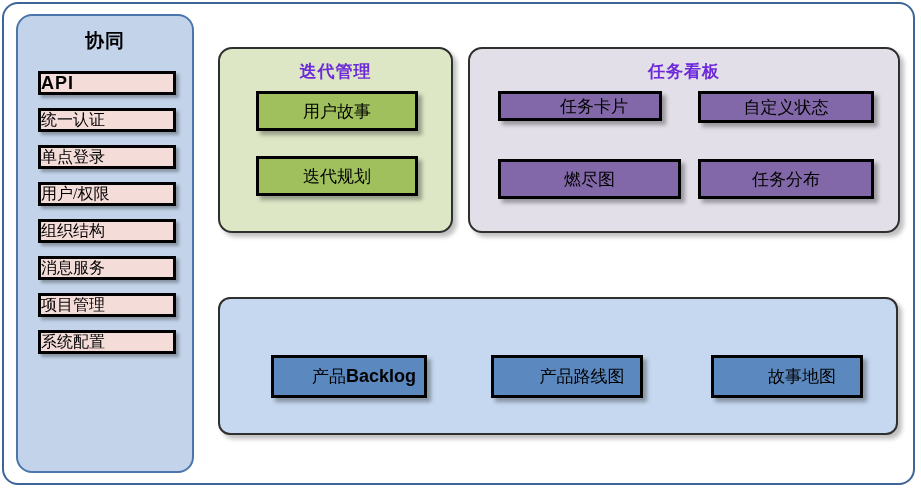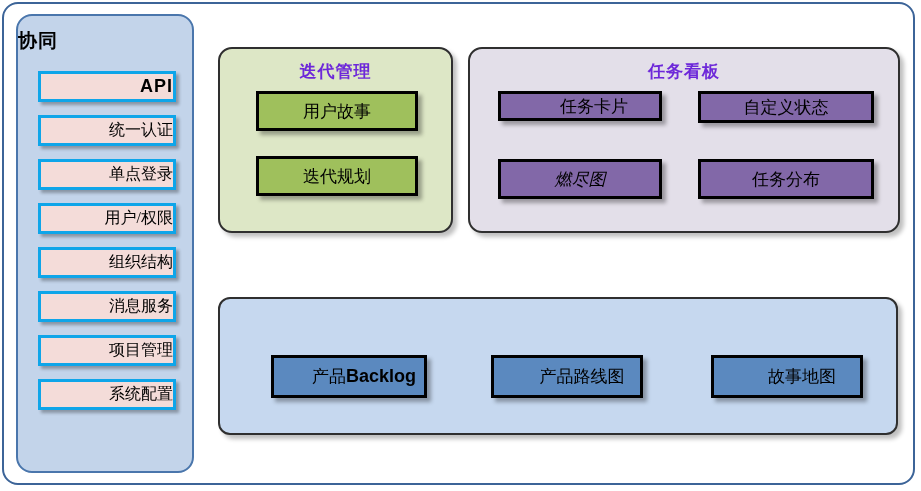--- a/index.html
+++ b/index.html
@@ -39,43 +39,43 @@
     background: #c3d4ea;
     border: 2px solid #4a76ac;
     border-radius: 16px;
     box-sizing: border-box;
   }
   .sidebar-title {
     position: absolute;
     left: 0;
     top: 12px;
     width: 100%;
-    text-align: left;
+    text-align: center;
     font-family: "Liberation Sans", sans-serif;
     font-weight: bold;
     font-size: 19px;
     color: #000000;
     letter-spacing: 1px;
   }
   .sidebar-list {
     position: absolute;
     left: 20px;
     top: 55px;
     width: 138px;
   }
   .sb-item {
     position: relative;
-    height: 31px;
+    height: 24px;
     margin-bottom: 13px;
     background: #f4dcd9;
-    border: 3px solid #0ea5e9;
+    border: 3px solid #000000;
     box-sizing: border-box;
     display: flex;
     align-items: center;
-    justify-content: flex-end;
+    justify-content: flex-start;
     box-shadow: 3px 3px 3px rgba(0,0,0,0.30);
     font-size: 16px;
     color: #000000;
   }
   .sb-item.sans {
     font-family: "Liberation Sans", sans-serif;
     font-weight: bold;
     font-size: 18px;
     letter-spacing: 1px;
   }
@@ -154,21 +154,21 @@
     font-size: 18px;
   }
 
   
   #card-user-story   { left: 36px; top: 42px;  width: 162px; height: 40px; }
   #card-iter-plan    { left: 36px; top: 107px; width: 162px; height: 40px; }
 
   
   #card-task-card    { left: 28px;  top: 42px;  width: 164px; height: 30px; padding-left: 28px; }
   #card-custom-state { left: 228px; top: 42px;  width: 176px; height: 32px; }
-  #card-burndown     { left: 28px;  top: 110px; width: 164px; height: 40px; font-style: italic; }
+  #card-burndown     { left: 28px;  top: 110px; width: 183px; height: 40px; }
   #card-task-dist    { left: 228px; top: 110px; width: 176px; height: 40px; }
 
   
   #card-backlog      { left: 51px;  top: 56px; width: 156px; height: 43px; }
   #card-roadmap      { left: 271px; top: 56px; width: 152px; height: 43px; }
   #card-storymap     { left: 491px; top: 56px; width: 152px; height: 43px; }
 </style>
 </head>
 <body>
 

